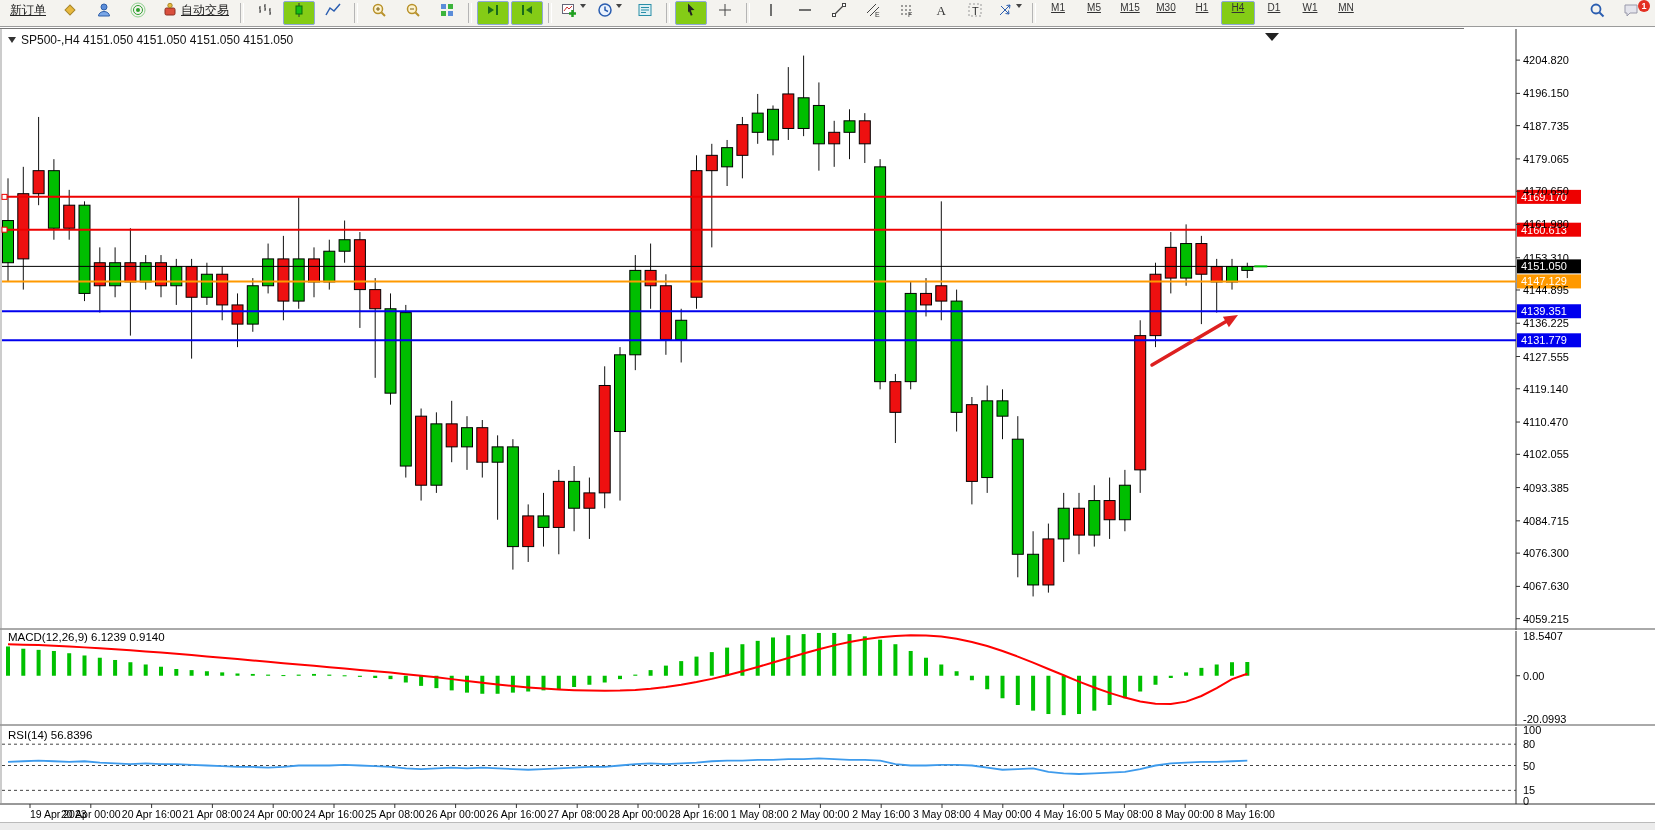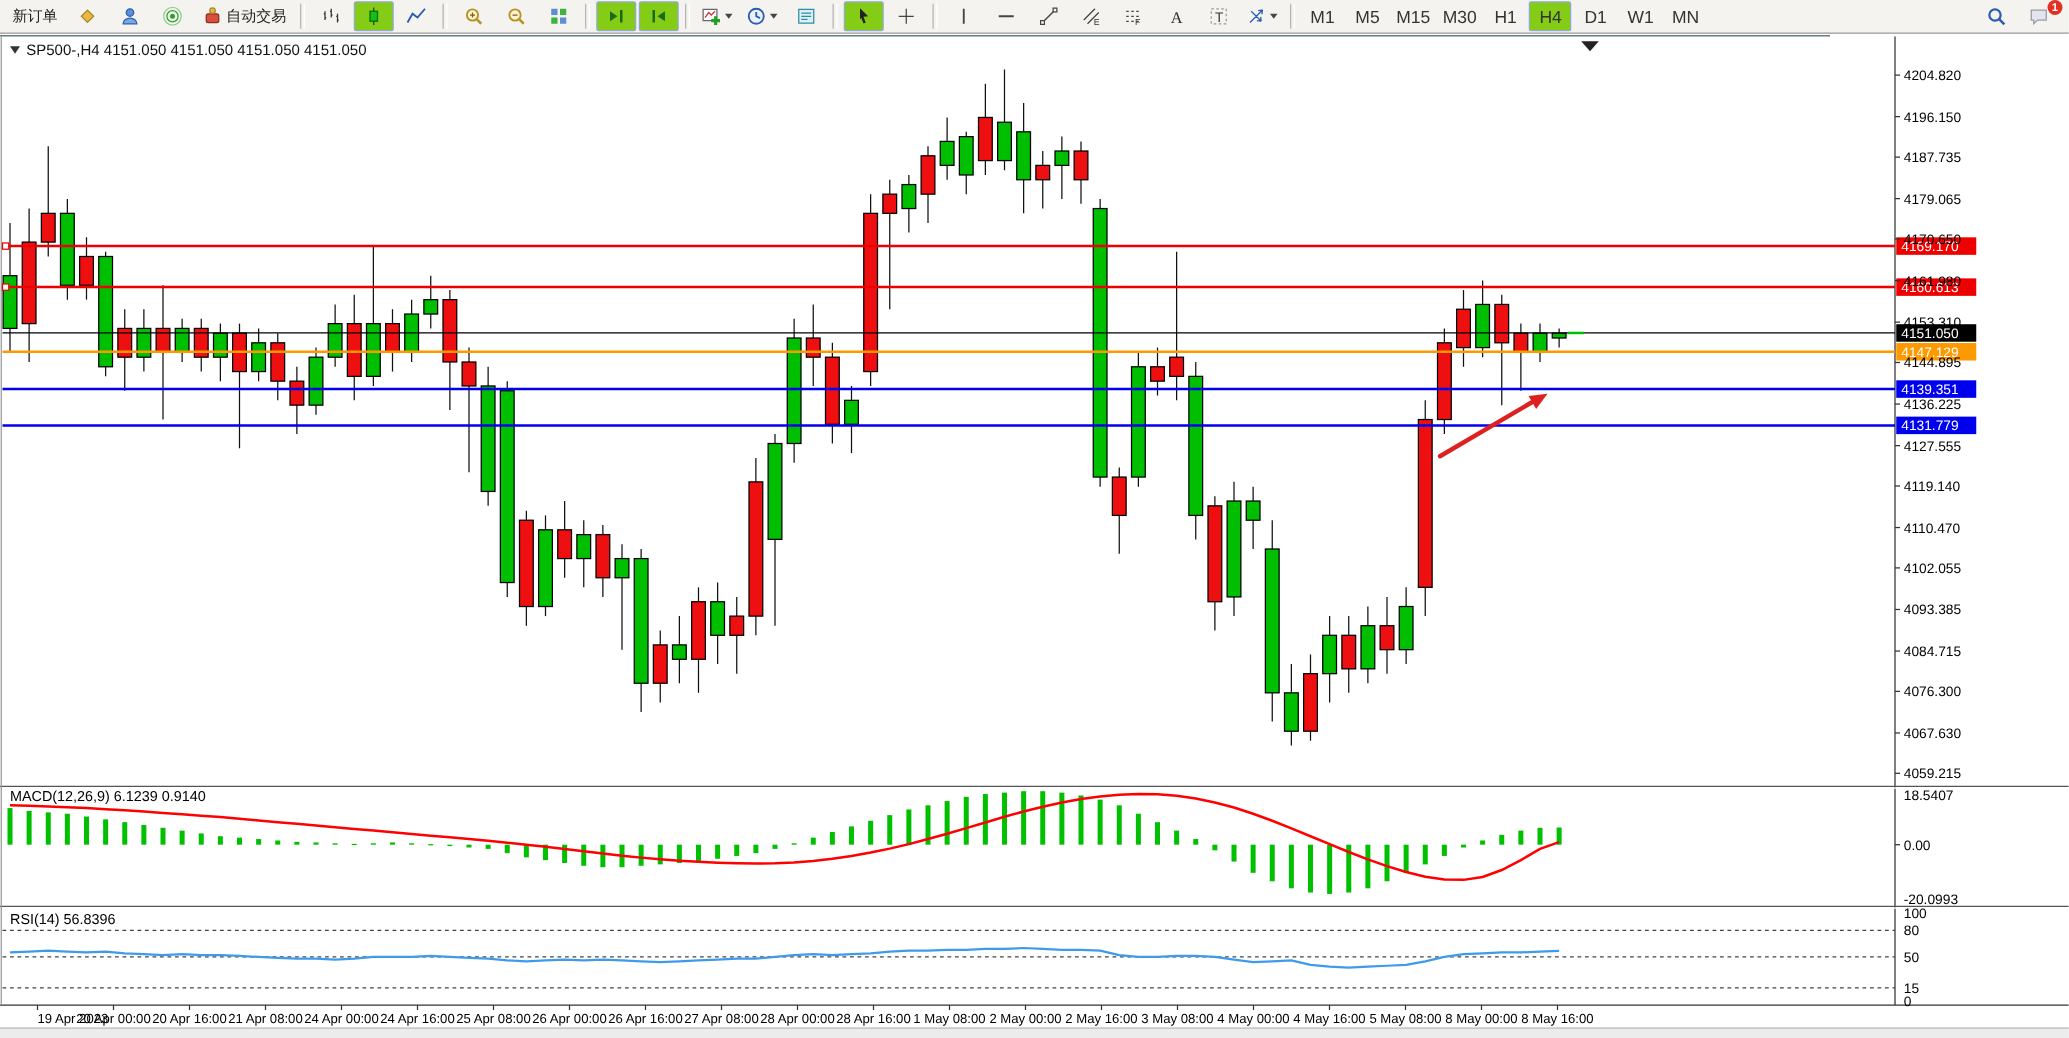--- a/index.html
+++ b/index.html
@@ -1,31 +1,31 @@
 <!DOCTYPE html>
 <html><head>
 <meta charset="utf-8">
 <style>
   html,body{margin:0;padding:0;width:1655px;height:830px;overflow:hidden;
     font-family:"Liberation Sans",sans-serif;background:#fff;-webkit-font-smoothing:none;}
   
   #toolbar{position:absolute;left:0;top:0;width:1655px;height:27px;background:#f4f3ef;
     border-bottom:1px solid #9b9b9b;display:flex;align-items:center;padding-left:3px;box-sizing:border-box;}
-  .tb-btn{height:22px;min-width:24px;display:flex;align-items:center;justify-content:center;
-    padding:0 3px;margin:0 1px;border:1px solid transparent;border-radius:2px;font-size:12px;color:#222;cursor:default;position:relative;}
+  .tb-btn{height:22px;min-width:24px;display:flex;align-items:flex-start;justify-content:center;
+    padding:0 3px;margin:0 1px;border:1px solid transparent;border-radius:2px;font-size:12px;color:#222;cursor:default;position:relative;text-decoration:underline;}
   .tb-btn.pressed{border:1px solid #8fa8d8;background:#84cc16;}
   .tb-text{font-size:12px;padding:0 5px;gap:3px;}
   .tb-sep{width:2px;height:20px;border-left:1px solid #b5b5b5;border-right:1px solid #ffffff;margin:0 4px;}
-  .tb-tf{font-size:14px;min-width:26px;color:#333;}
+  .tb-tf{font-size:10px;min-width:26px;color:#333;}
   .tb-spacer{flex:1;}
   .badge{position:absolute;top:-2px;right:-4px;width:12px;height:12px;border-radius:50%;
     background:#e33022;color:#fff;font-size:9px;line-height:12px;text-align:center;font-weight:bold;}
   .caret{margin-left:2px;}
   
-  #chartwin{position:absolute;left:0;top:28px;width:1464px;height:794px;background:#0f766e;border-top:1px solid #777;}
+  #chartwin{position:absolute;left:0;top:28px;width:1464px;height:794px;background:#be185d;border-top:1px solid #777;}
   #title{position:absolute;left:8px;top:4px;font-size:12px;color:#111;display:flex;align-items:center;gap:5px;z-index:5;}
   .tri-down{width:0;height:0;border-left:4px solid transparent;border-right:4px solid transparent;border-top:6px solid #333;}
   #chartsvg{position:absolute;left:0;top:0;}
   #bottomstrip{position:absolute;left:0;top:822px;width:1655px;height:8px;background:#ececec;border-top:1px solid #bbb;}
 </style>
 </head>
 <body>
 
 <div id="toolbar">
     <div class="tb-btn tb-text">

